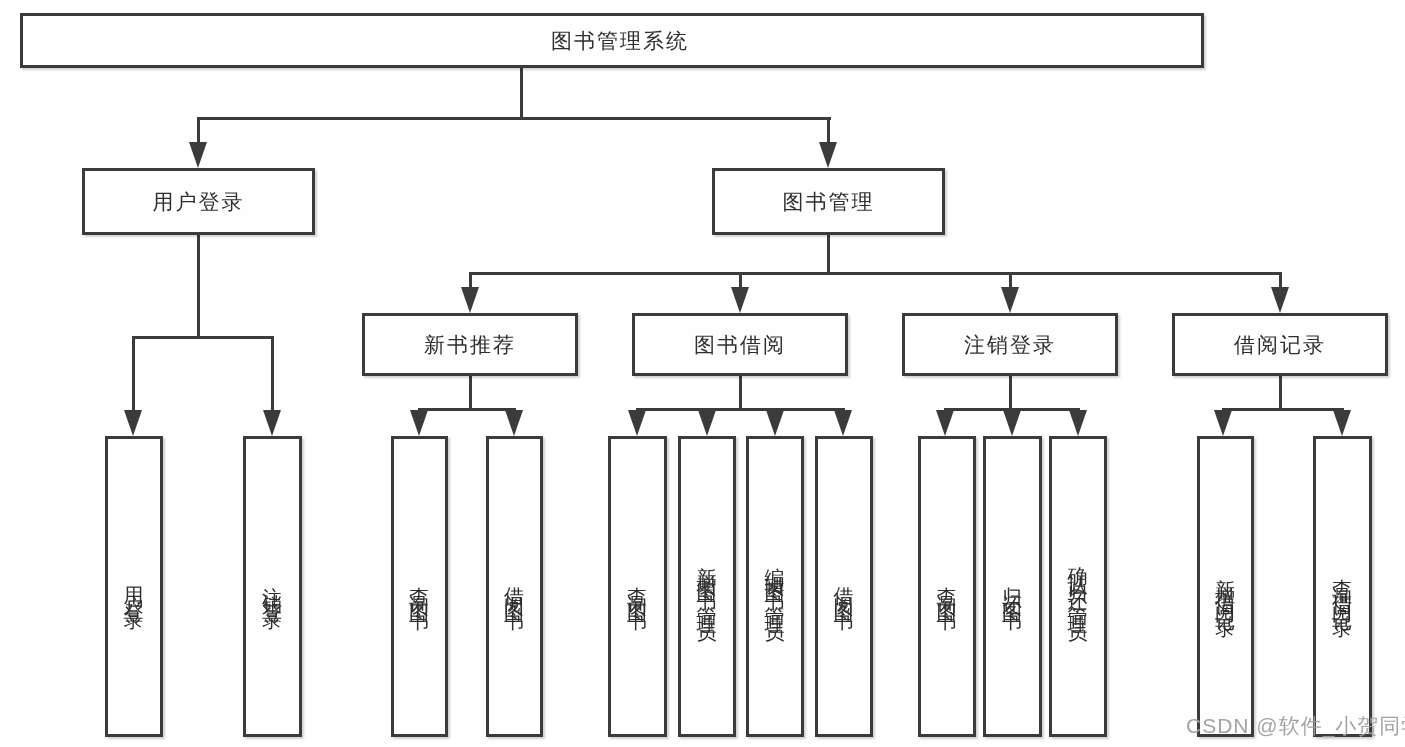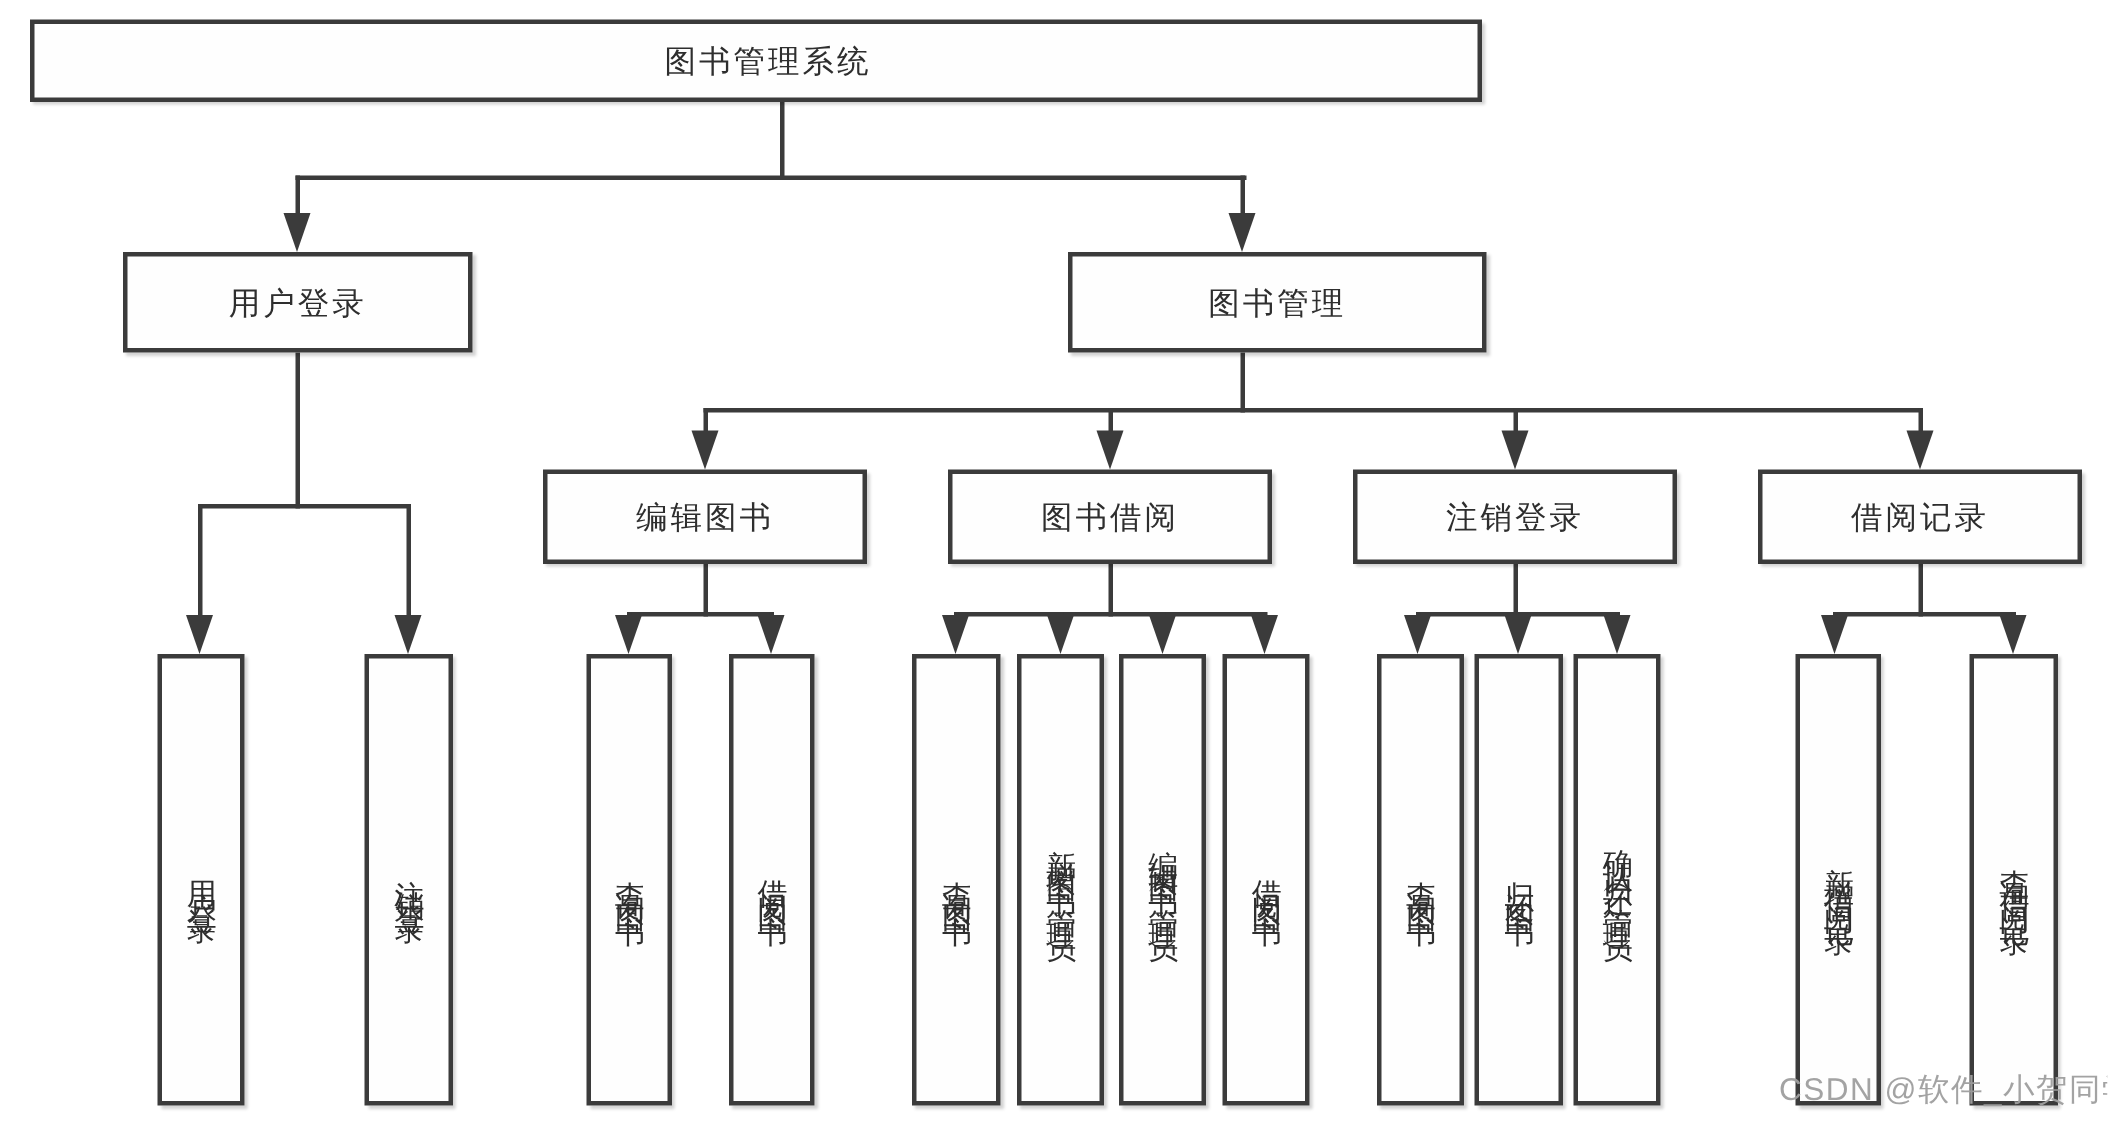--- a/index.html
+++ b/index.html
@@ -65,51 +65,51 @@
     color: rgba(158,158,158,0.95);
     z-index: 5;
     white-space: nowrap;
   }
 </style>
 </head>
 <body>
 
 <div class="canvas">
 
-  <div class="box hbox" style="left:20px; top:13px; width:968px; height:55px;padding-left:16px;">图书管理系统</div>
+  <div class="box hbox" style="left:20px; top:13px; width:1184px; height:55px;padding-left:16px;">图书管理系统</div>
 
   <div class="vline" style="left:520px; top:66px; height:54px;"></div>
   <div class="hline" style="left:197px; top:117px; width:634px;"></div>
   <div class="vline" style="left:197px; top:117px; height:29px;"></div>
   <div class="vline" style="left:827px; top:117px; height:29px;"></div>
   <div class="arrow" style="left:189px; top:142px;"></div>
   <div class="arrow" style="left:819px; top:142px;"></div>
 
   <div class="box hbox" style="left:82px; top:168px; width:233px; height:67px;">用户登录</div>
-  <div class="box hbox" style="left:712px; top:168px; width:279px; height:67px;font-family:Liberation Mono, monospace;">图书管理</div>
+  <div class="box hbox" style="left:712px; top:168px; width:233px; height:67px;font-family:Liberation Mono, monospace;">图书管理</div>
 
   <div class="vline" style="left:197px; top:233px; height:106px;"></div>
   <div class="hline" style="left:132px; top:336px; width:142px;"></div>
   <div class="vline" style="left:132px; top:336px; height:78px;"></div>
   <div class="vline" style="left:271px; top:336px; height:78px;"></div>
   <div class="arrow" style="left:124px; top:410px;"></div>
   <div class="arrow" style="left:263px; top:410px;"></div>
 
   <div class="vline" style="left:827px; top:233px; height:42px;"></div>
   <div class="hline" style="left:469px; top:272px; width:813px;"></div>
   <div class="vline" style="left:469px; top:272px; height:22px;"></div>
   <div class="vline" style="left:739px; top:272px; height:22px;"></div>
   <div class="vline" style="left:1009px; top:272px; height:22px;"></div>
   <div class="vline" style="left:1279px; top:272px; height:22px;"></div>
   <div class="arrow" style="left:461px; top:287px;"></div>
   <div class="arrow" style="left:731px; top:287px;"></div>
   <div class="arrow" style="left:1001px; top:287px;"></div>
   <div class="arrow" style="left:1271px; top:287px;"></div>
 
-  <div class="box hbox" style="left:362px; top:313px; width:216px; height:63px;">编辑图书</div>
+  <div class="box hbox" style="left:362px; top:313px; width:216px; height:63px;">新书推荐</div>
   <div class="box hbox" style="left:632px; top:313px; width:216px; height:63px;">图书借阅</div>
   <div class="box hbox" style="left:902px; top:313px; width:216px; height:63px;">注销登录</div>
   <div class="box hbox" style="left:1172px; top:313px; width:216px; height:63px;">借阅记录</div>
 
   <div class="vline" style="left:469px; top:374px; height:37px;"></div>
   <div class="hline" style="left:418px; top:408px; width:98px;"></div>
   <div class="vline" style="left:418px; top:408px; height:8px;"></div>
   <div class="vline" style="left:513px; top:408px; height:8px;"></div>
   <div class="arrow" style="left:410px; top:410px;"></div>
   <div class="arrow" style="left:505px; top:410px;"></div>

